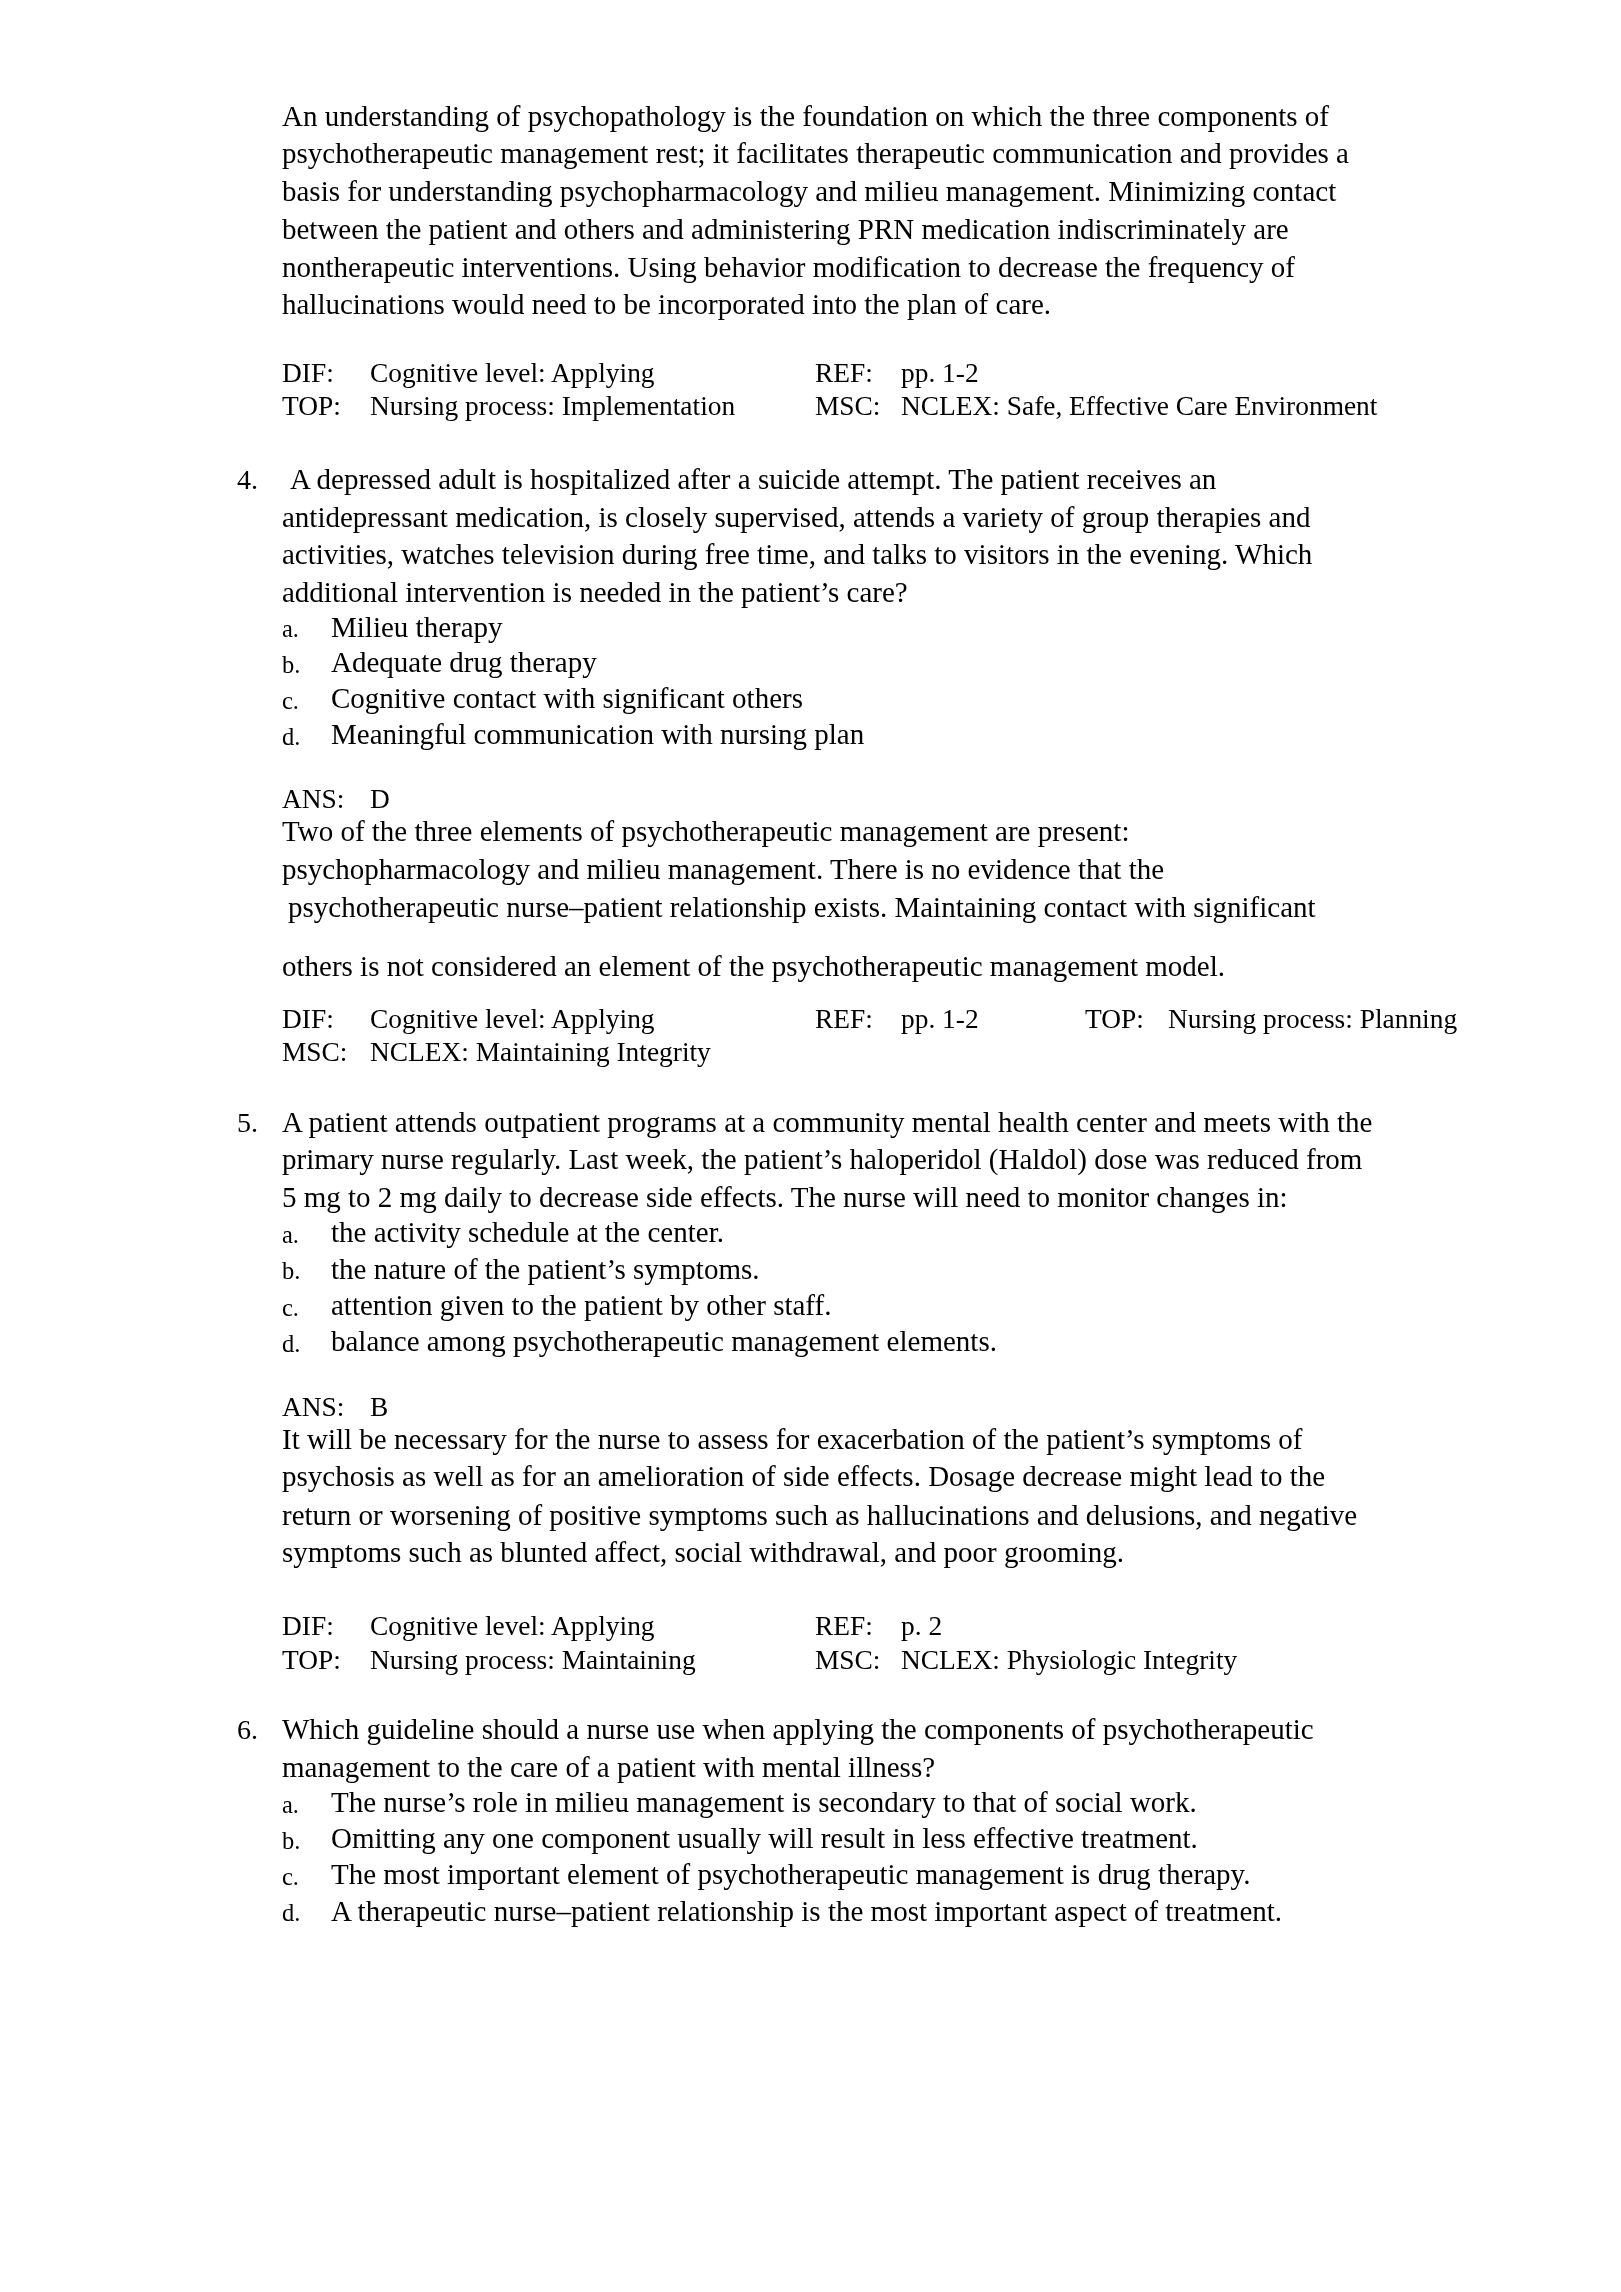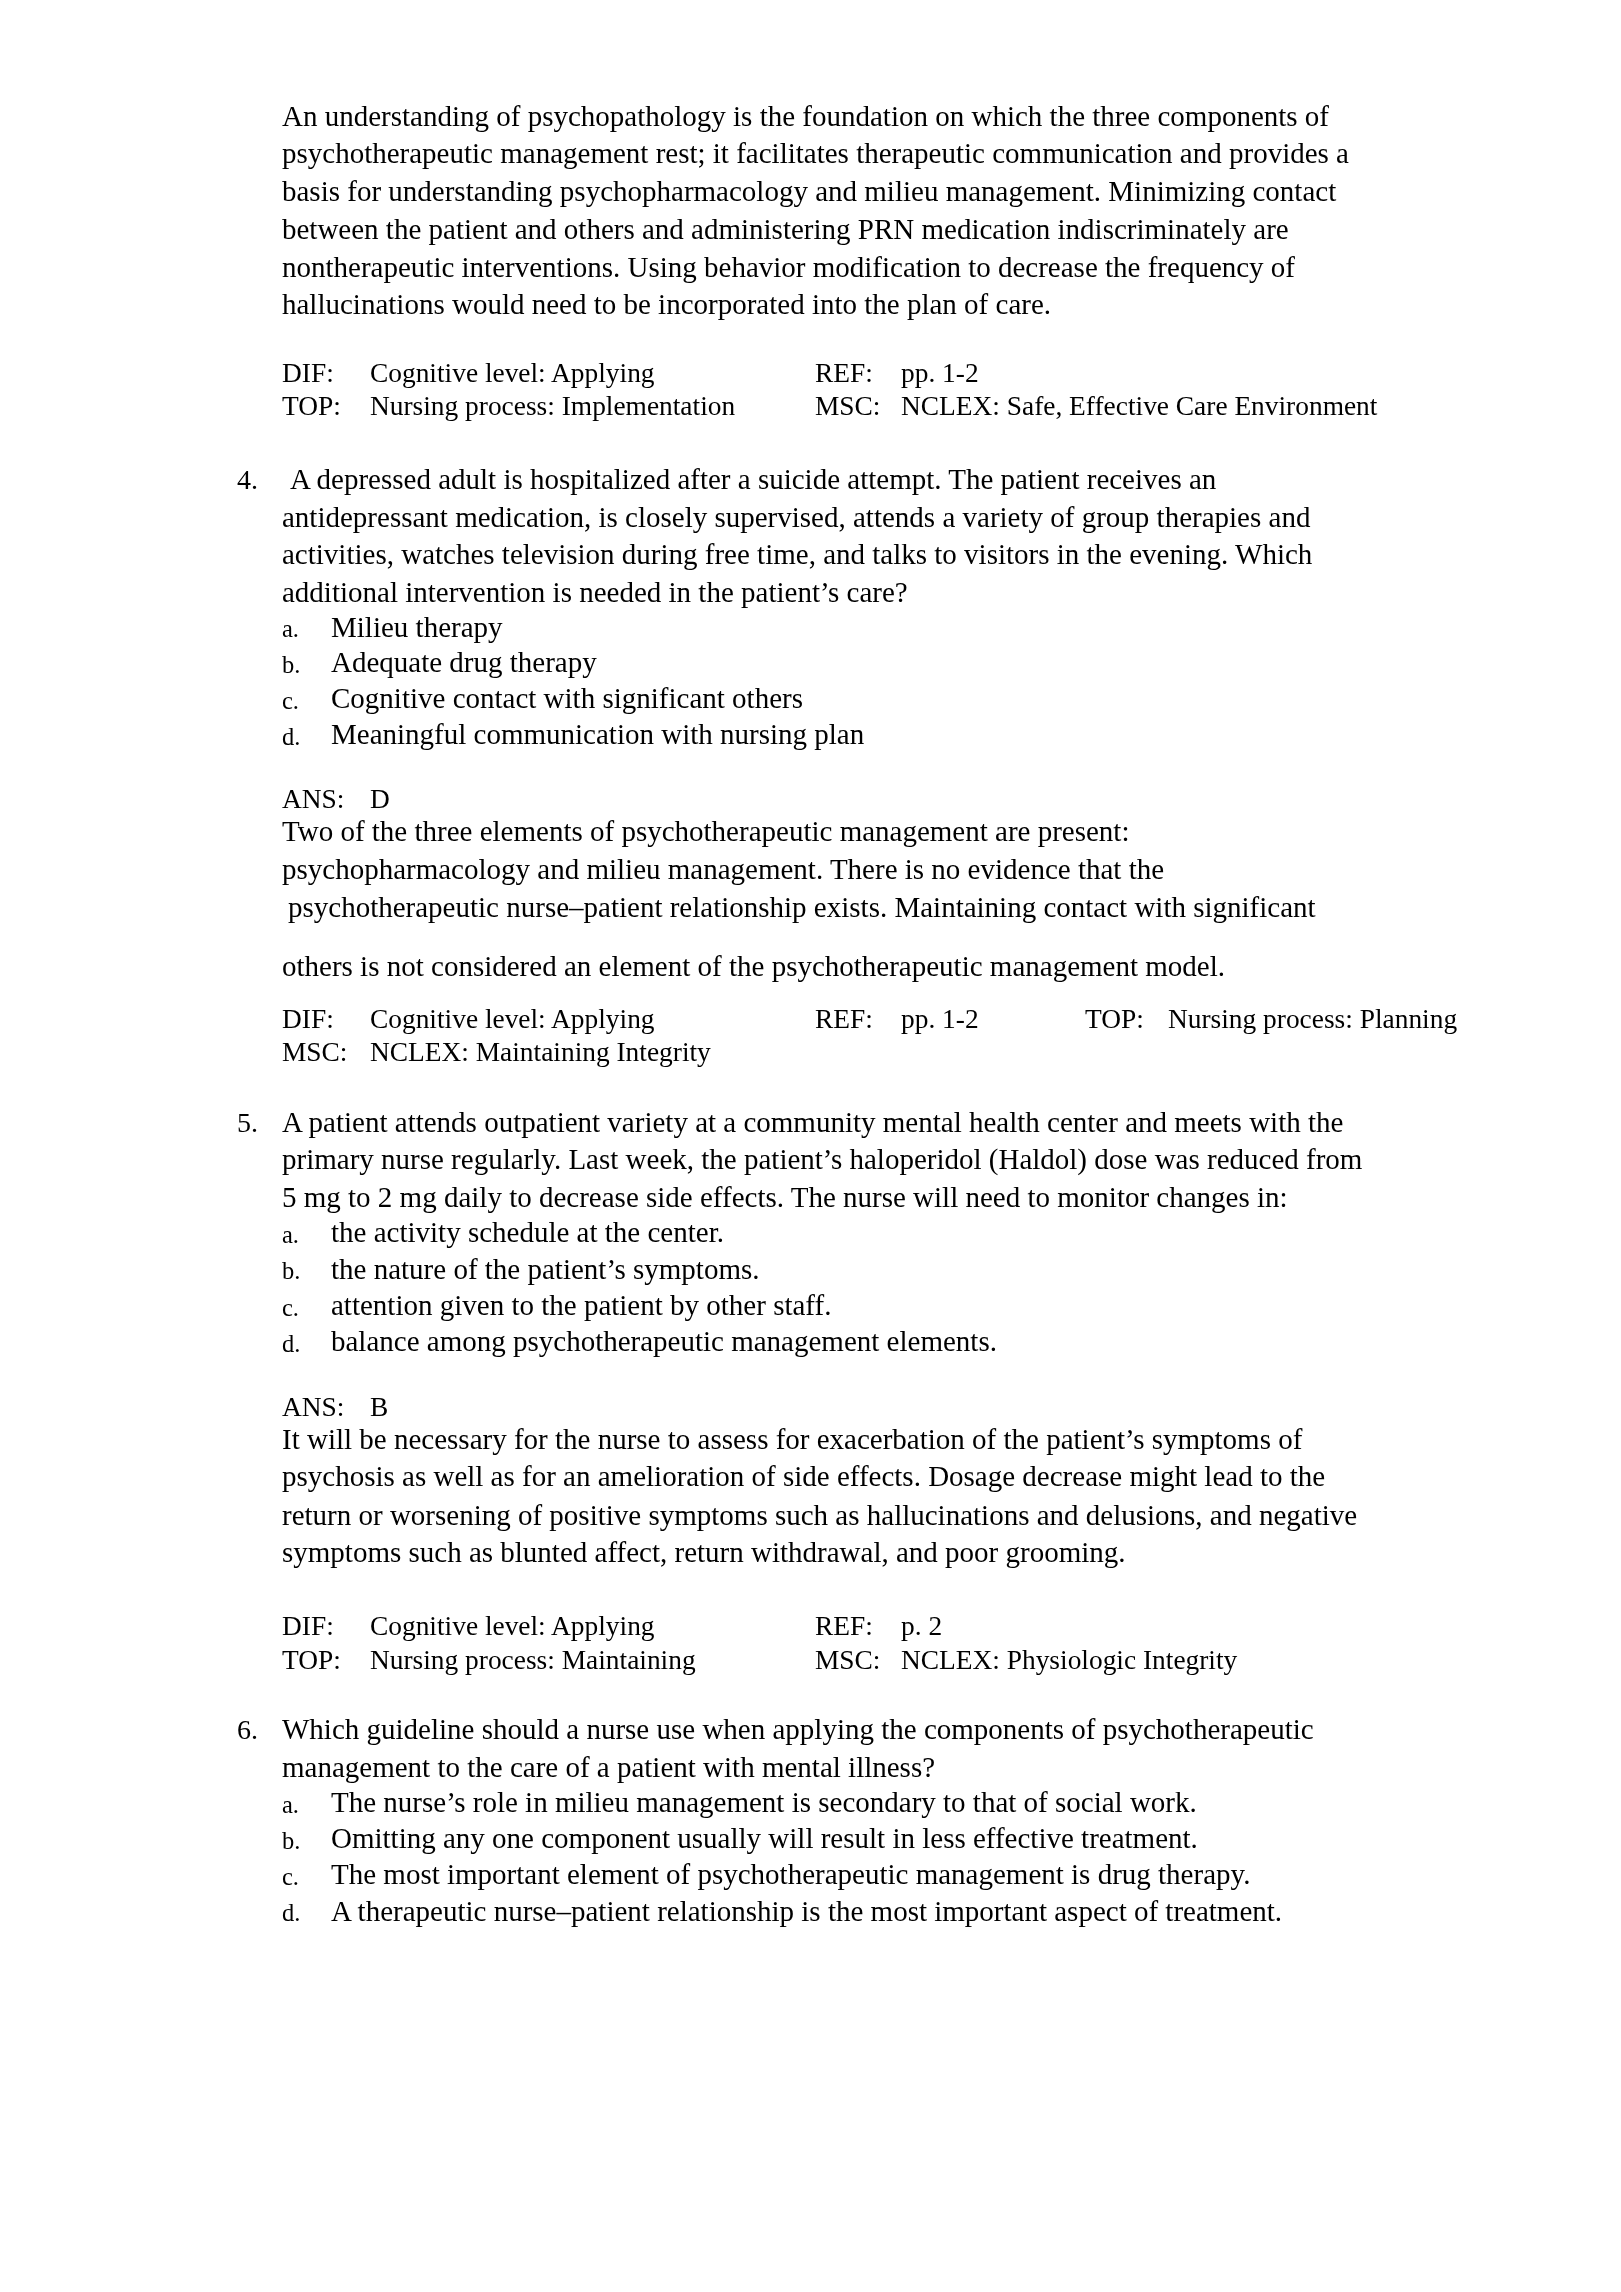--- a/index.html
+++ b/index.html
@@ -73,21 +73,21 @@
     <div class="line meta" style="left:815px;top:1006px">REF:</div>
     <div class="line meta" style="left:901px;top:1006px">pp. 1-2</div>
     <div class="line meta" style="left:1085px;top:1006px">TOP:</div>
     <div class="line meta" style="left:1168px;top:1006px">Nursing process: Planning</div>
     <div class="line meta" style="left:282px;top:1039px">MSC:</div>
     <div class="line meta" style="left:370px;top:1039px">NCLEX: Maintaining Integrity</div>
   </div>
 
   <div>
     <div class="line num" style="left:237px;top:1109px">5.</div>
-    <div class="line body" style="left:282px;top:1108px">A patient attends outpatient variety at a community mental health center and meets with the</div>
+    <div class="line body" style="left:282px;top:1108px">A patient attends outpatient programs at a community mental health center and meets with the</div>
     <div class="line body" style="left:282px;top:1145px">primary nurse regularly. Last week, the patient’s haloperidol (Haldol) dose was reduced from</div>
     <div class="line body" style="left:282px;top:1183px">5 mg to 2 mg daily to decrease side effects. The nurse will need to monitor changes in:</div>
 
     <div>
       <div class="line optl" style="left:282px;top:1223px">a.</div>
       <div class="line body" style="left:331px;top:1218px">the activity schedule at the center.</div>
     </div>
     <div>
       <div class="line optl" style="left:282px;top:1259px">b.</div>
       <div class="line body" style="left:331px;top:1255px">the nature of the patient’s symptoms.</div>
@@ -100,21 +100,21 @@
       <div class="line optl" style="left:282px;top:1332px">d.</div>
       <div class="line body" style="left:331px;top:1327px">balance among psychotherapeutic management elements.</div>
     </div>
 
     <div class="line meta" style="left:282px;top:1394px">ANS:</div>
     <div class="line meta" style="left:370px;top:1394px">B</div>
 
     <div class="line body" style="left:282px;top:1425px">It will be necessary for the nurse to assess for exacerbation of the patient’s symptoms of</div>
     <div class="line body" style="left:282px;top:1462px">psychosis as well as for an amelioration of side effects. Dosage decrease might lead to the</div>
     <div class="line body" style="left:282px;top:1501px">return or worsening of positive symptoms such as hallucinations and delusions, and negative</div>
-    <div class="line body" style="left:282px;top:1538px">symptoms such as blunted affect, return withdrawal, and poor grooming.</div>
+    <div class="line body" style="left:282px;top:1538px">symptoms such as blunted affect, social withdrawal, and poor grooming.</div>
 
     <div class="line meta" style="left:282px;top:1613px">DIF:</div>
     <div class="line meta" style="left:370px;top:1613px">Cognitive level: Applying</div>
     <div class="line meta" style="left:815px;top:1613px">REF:</div>
     <div class="line meta" style="left:901px;top:1613px">p. 2</div>
     <div class="line meta" style="left:282px;top:1647px">TOP:</div>
     <div class="line meta" style="left:370px;top:1647px">Nursing process: Maintaining</div>
     <div class="line meta" style="left:815px;top:1647px">MSC:</div>
     <div class="line meta" style="left:901px;top:1647px">NCLEX: Physiologic Integrity</div>
   </div>

